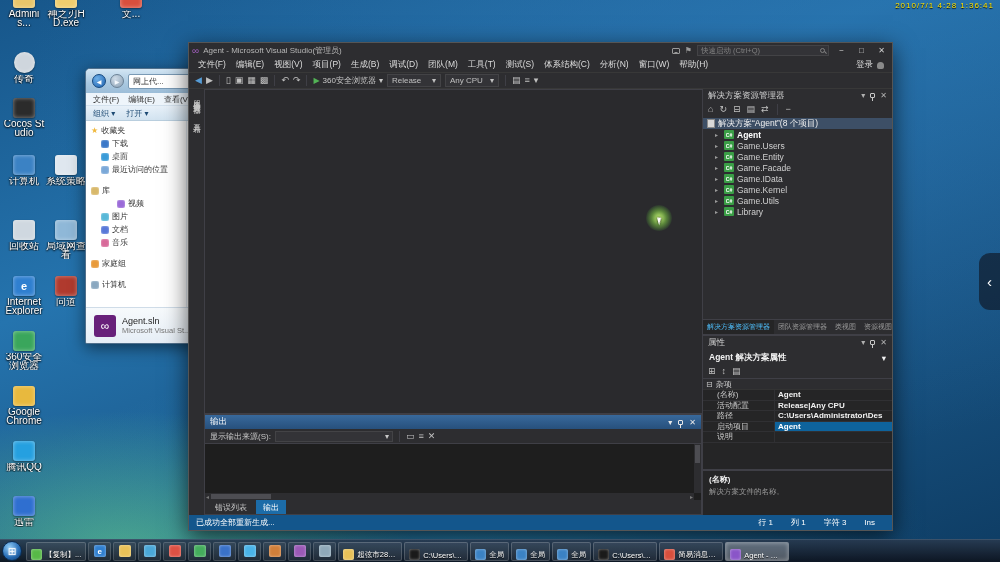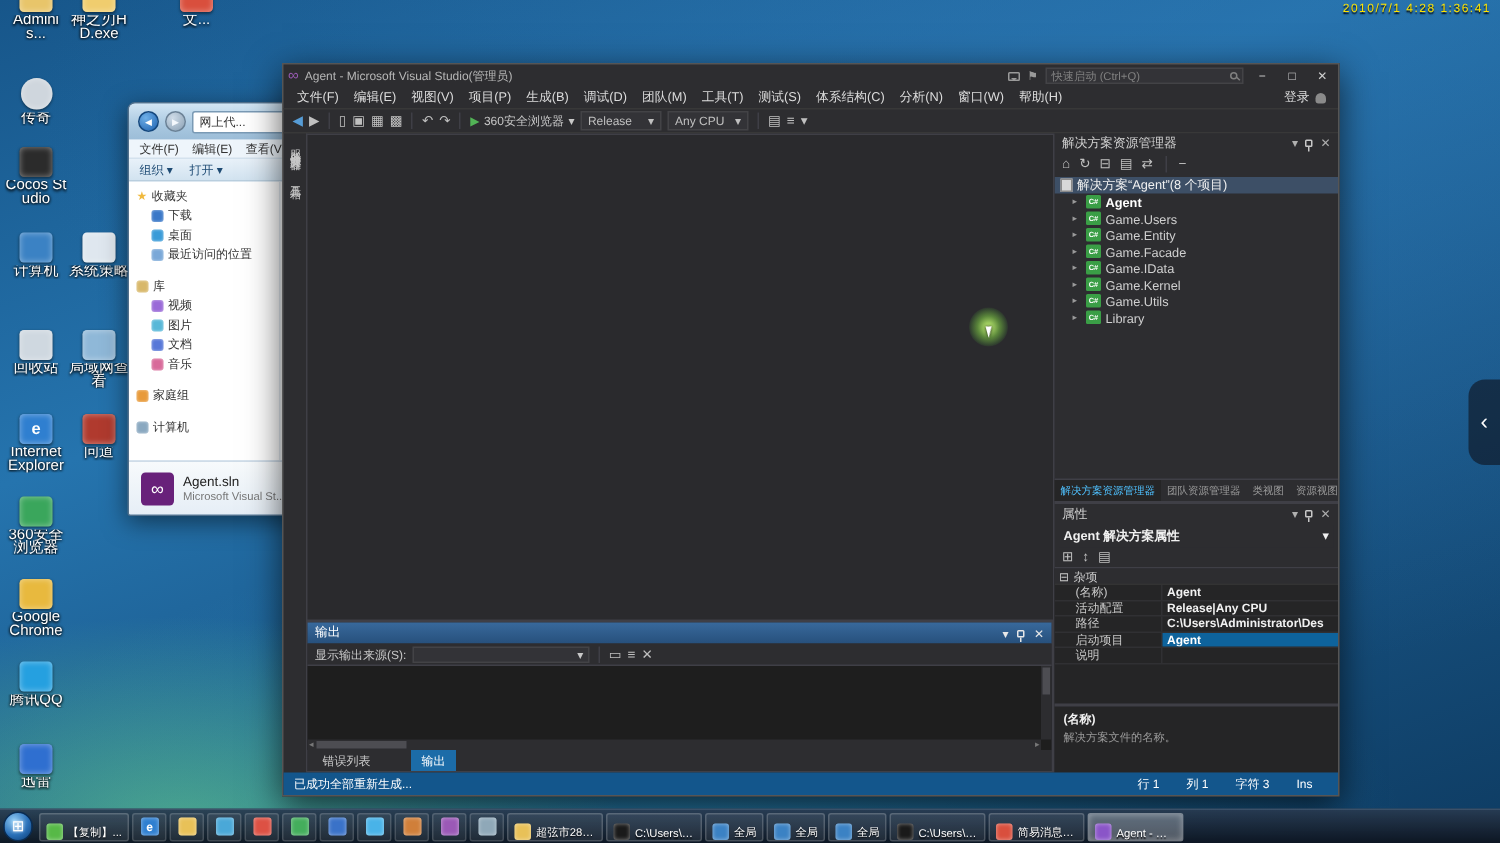--- a/index.html
+++ b/index.html
@@ -111,21 +111,21 @@
   .vs-output-toolbar { height:15px; background:#2d2d30; border-bottom:1px solid #3f3f46;
     display:flex; align-items:center; gap:4px; padding:0 5px; font-size:8px; color:#c8c8c8; flex:0 0 auto; }
   .out-combo { width:118px; height:11px; border:1px solid #434346; background:#333337;
     display:flex; align-items:center; justify-content:space-between; padding:0 3px; }
   .vs-output-body { flex:1; background:#1e1e1e; position:relative; min-height:0; }
   .vscroll { position:absolute; top:0; right:0; bottom:7px; width:7px; background:#2d2d30; }
   .vscroll .thumb { position:absolute; top:1px; left:1px; right:1px; height:18px; background:#4d4d52; }
   .hscroll { position:absolute; left:0; right:7px; bottom:0; height:7px; background:#2d2d30;
     display:flex; align-items:center; justify-content:space-between; color:#787878; font-size:6px; padding:0 1px; }
   .hscroll .thumb { flex:0 0 60px; height:5px; background:#4d4d52; margin-left:2px; margin-right:auto; }
-  .vs-output-tabs { height:14px; background:#2d2d30; display:flex; gap:20px; align-items:stretch; padding-left:3px; flex:0 0 auto;text-align:center; }
+  .vs-output-tabs { height:14px; background:#2d2d30; display:flex; gap:2px; align-items:stretch; padding-left:3px; flex:0 0 auto;text-align:center; }
   .otab { font-size:8px; color:#c8c8c8; padding:1px 7px; display:flex; align-items:center; }
   .otab.active { background:#1c6ca8; color:#fff; }
 
   .vs-right { width:190px; flex:0 0 auto; border-left:1px solid #3f3f46; display:flex; flex-direction:column; background:#2d2d30; }
   .panel-header { height:13px; display:flex; align-items:center; padding:0 5px; font-size:8.5px; color:#d0d0d0; flex:0 0 auto; }
   .ph-icons { margin-left:auto; display:flex; gap:5px; align-items:center; color:#b0b0b0; font-size:8px; }
 
   .se { height:247px; display:flex; flex-direction:column; border-bottom:2px solid #3f3f46; }
   .se-toolbar { height:14px; display:flex; gap:6px; align-items:center; padding:0 5px; font-size:9px; color:#c0c0c0; flex:0 0 auto; }
   .se-search { height:13px; margin:1px 3px; background:#333337; border:1px solid #434346; color:#7f7f7f;
@@ -295,21 +295,21 @@
             <span>桌面</span>
           </div>
           <div class="ex-row" style="padding-left: 15px;">
             <span class="sq" style="background: rgb(122, 168, 216);"></span>
             <span>最近访问的位置</span>
           </div>
           <div class="ex-row gap" style="padding-left: 5px;">
             <span class="sq" style="background: rgb(216, 184, 106);"></span>
             <span>库</span>
           </div>
-          <div class="ex-row" style="padding-left: 15px;">
+          <div class="ex-row" style="padding-left: 15px; margin-left: 16px;">
             <span class="sq" style="background: rgb(154, 106, 216);"></span>
             <span>视频</span>
           </div>
           <div class="ex-row" style="padding-left: 15px;">
             <span class="sq" style="background: rgb(88, 184, 216);"></span>
             <span>图片</span>
           </div>
           <div class="ex-row" style="padding-left: 15px;">
             <span class="sq" style="background: rgb(88, 120, 216);"></span>
             <span>文档</span>

